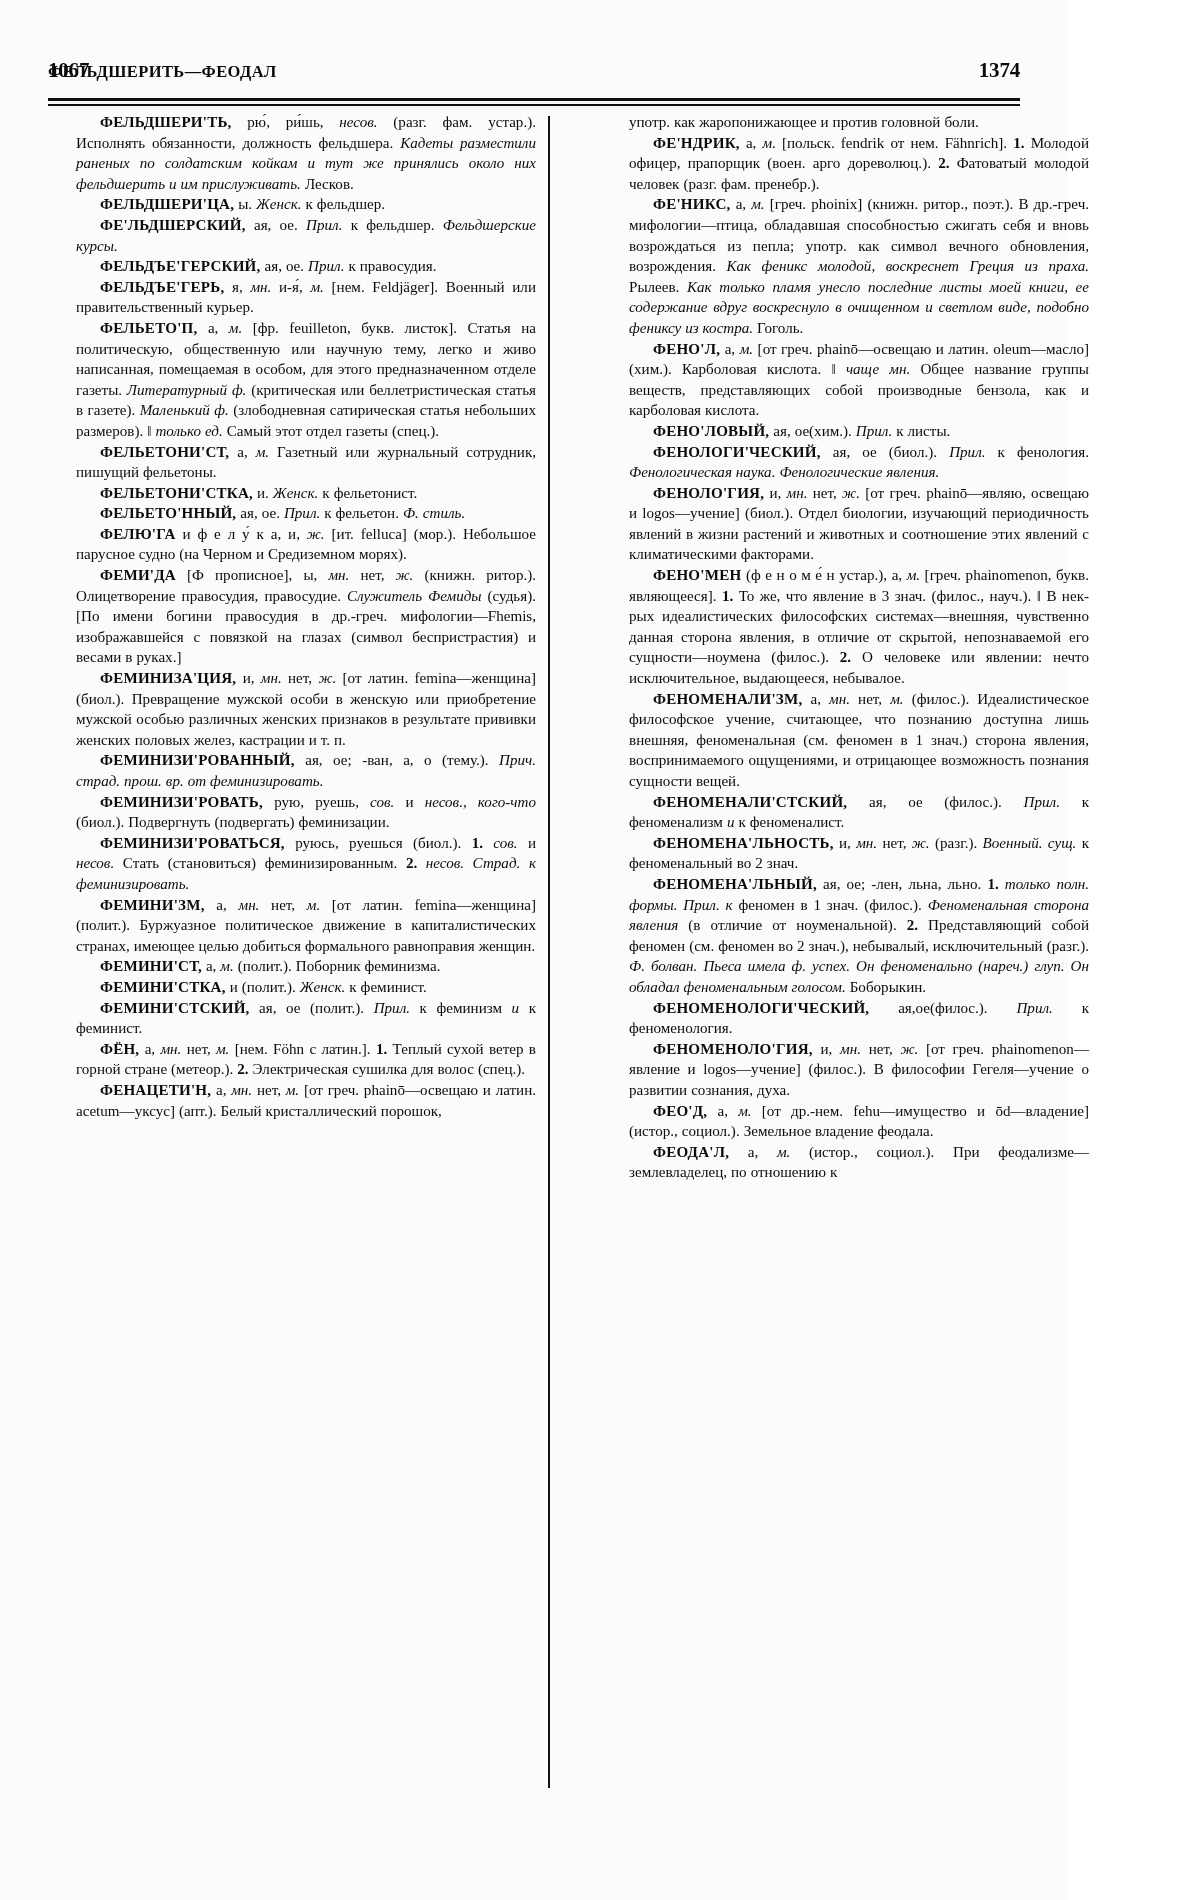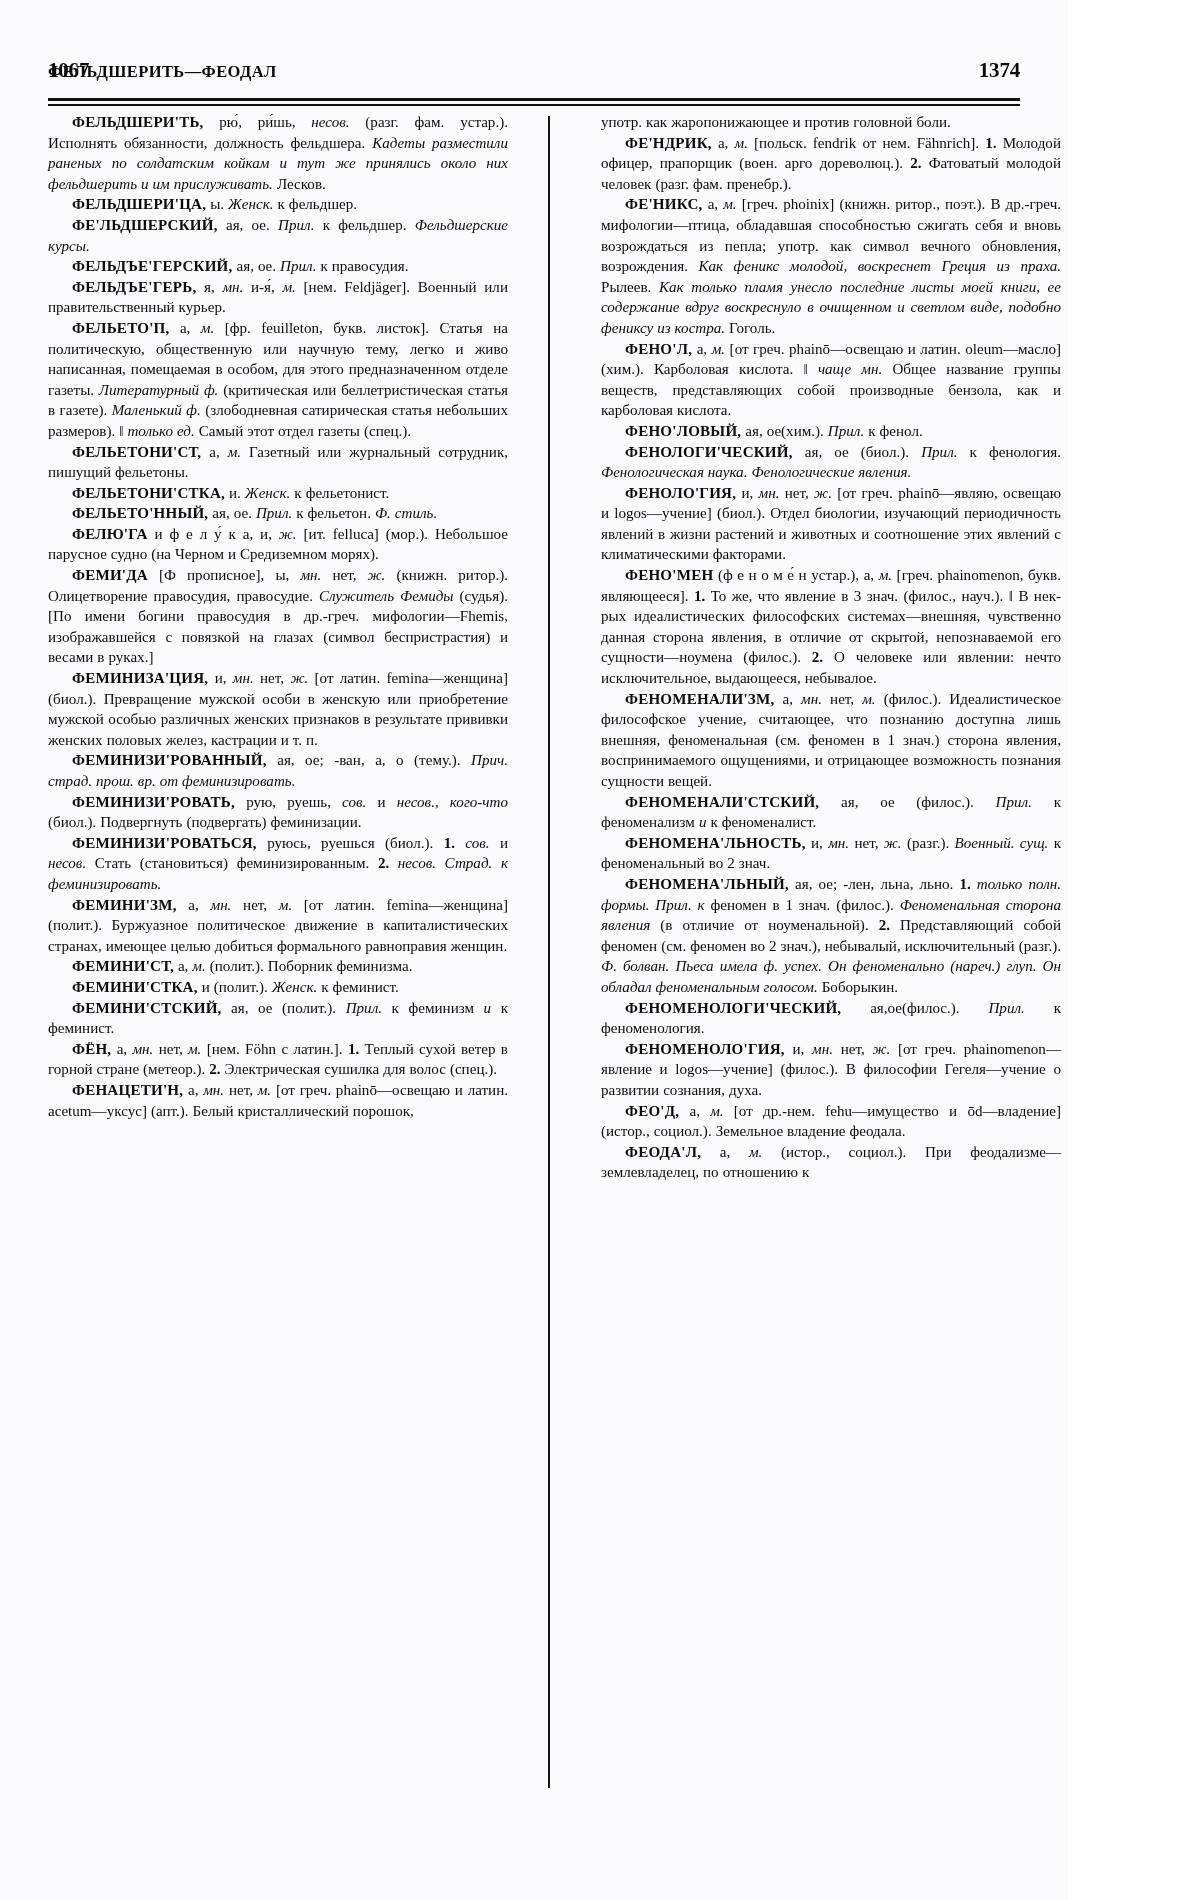--- a/index.html
+++ b/index.html
@@ -77,21 +77,21 @@
   }
   .col {
     width: 460px;
     font-size: 15.1px;
     line-height: 20.6px;
     text-align: justify;
     text-justify: inter-word;
     hyphens: manual;
     word-spacing: 0.2px;
   }
-  .col-left { margin-right: 93px; }
+  .col-left { margin-right: 93px; margin-left: 28px; }
   .gutter {
     position: absolute;
     left: 500px;
     top: 4px;
     bottom: 52px;
     width: 2px;
     background: #131313;
   }
   .entry {
     margin: 0;
@@ -144,21 +144,21 @@
         <p class="entry"><span class="hw">ФЕМИНИ'СТКА,</span><span> и (полит.). </span><span class="it">Женск.</span><span> к феминист.</span></p>
         <p class="entry"><span class="hw">ФЕМИНИ'СТСКИЙ,</span><span> ая, ое (полит.). </span><span class="it">Прил.</span><span> к феминизм </span><span class="it">и</span><span> к феминист.</span></p>
         <p class="entry"><span class="hw">ФЁН,</span><span> а, </span><span class="it">мн.</span><span> нет, </span><span class="it">м.</span><span> [нем. Föhn с латин.]. </span><span class="bd">1.</span><span> Теплый сухой ветер в горной стране (метеор.). </span><span class="bd">2.</span><span> Электрическая сушилка для волос (спец.).</span></p>
         <p class="entry"><span class="hw">ФЕНАЦЕТИ'Н,</span><span> а, </span><span class="it">мн.</span><span> нет, </span><span class="it">м.</span><span> [от греч. phainō—освещаю и латин. acetum—уксус] (апт.). Белый кристаллический порошок,</span></p>
       </div>
     <div class="col col-right" id="col-right">
         <p class="entry cont"><span>употр. как жаропонижающее и против головной боли.</span></p>
         <p class="entry"><span class="hw">ФЕ'НДРИК,</span><span> а, </span><span class="it">м.</span><span> [польск. fendrik от нем. Fähnrich]. </span><span class="bd">1.</span><span> Молодой офицер, прапорщик (воен. арго дореволюц.). </span><span class="bd">2.</span><span> Фатоватый молодой человек (разг. фам. пренебр.).</span></p>
         <p class="entry"><span class="hw">ФЕ'НИКС,</span><span> а, </span><span class="it">м.</span><span> [греч. phoinix] (книжн. ритор., поэт.). В др.-греч. мифологии—птица, обладавшая способностью сжигать себя и вновь возрождаться из пепла; употр. как символ вечного обновления, возрождения. </span><span class="it">Как феникс молодой, воскреснет Греция из праха.</span><span> Рылеев. </span><span class="it">Как только пламя унесло последние листы моей книги, ее содержание вдруг воскреснуло в очищенном и светлом виде, подобно фениксу из костра.</span><span> Гоголь.</span></p>
         <p class="entry"><span class="hw">ФЕНО'Л,</span><span> а, </span><span class="it">м.</span><span> [от греч. phainō—освещаю и латин. oleum—масло] (хим.). Карболовая кислота. </span><span>‖ </span><span class="it">чаще мн.</span><span> Общее название группы веществ, представляющих собой производные бензола, как и карболовая кислота.</span></p>
-        <p class="entry"><span class="hw">ФЕНО'ЛОВЫЙ,</span><span> ая, ое(хим.). </span><span class="it">Прил.</span><span> к фенол.</span></p>
+        <p class="entry"><span class="hw">ФЕНО'ЛОВЫЙ,</span><span> ая, ое(хим.). </span><span class="it">Прил.</span><span> к листы.</span></p>
         <p class="entry"><span class="hw">ФЕНОЛОГИ'ЧЕСКИЙ,</span><span> ая,  ое (биол.). </span><span class="it">Прил.</span><span> к фенология. </span><span class="it">Фенологическая наука. Фенологические явления.</span></p>
         <p class="entry"><span class="hw">ФЕНОЛО'ГИЯ,</span><span> и, </span><span class="it">мн.</span><span> нет, </span><span class="it">ж.</span><span> [от греч. phainō—являю, освещаю и logos—учение] (биол.). Отдел биологии, изучающий периодичность явлений в жизни растений и животных и соотношение этих явлений с климатическими факторами.</span></p>
         <p class="entry"><span class="hw">ФЕНО'МЕН</span><span> (ф е н о м е́ н устар.), а, </span><span class="it">м.</span><span> [греч. phainomenon, букв. являющееся]. </span><span class="bd">1.</span><span> То же, что явление в 3 знач. (филос., науч.). </span><span>‖ </span><span> В нек-рых идеалистических философских системах—внешняя, чувственно данная сторона явления, в отличие от скрытой, непознаваемой его сущности—ноумена (филос.). </span><span class="bd">2.</span><span> О человеке или явлении: нечто исключительное, выдающееся, небывалое.</span></p>
         <p class="entry"><span class="hw">ФЕНОМЕНАЛИ'ЗМ,</span><span> а, </span><span class="it">мн.</span><span> нет, </span><span class="it">м.</span><span> (филос.). Идеалистическое философское учение, считающее, что познанию доступна лишь внешняя, феноменальная (см. феномен в 1 знач.) сторона явления, воспринимаемого ощущениями, и отрицающее возможность познания сущности вещей.</span></p>
         <p class="entry"><span class="hw">ФЕНОМЕНАЛИ'СТСКИЙ,</span><span> ая, ое (филос.). </span><span class="it">Прил.</span><span> к феноменализм </span><span class="it">и</span><span> к феноменалист.</span></p>
         <p class="entry"><span class="hw">ФЕНОМЕНА'ЛЬНОСТЬ,</span><span> и, </span><span class="it">мн.</span><span> нет, </span><span class="it">ж.</span><span> (разг.). </span><span class="it">Военный. сущ.</span><span> к феноменальный во 2 знач.</span></p>
         <p class="entry"><span class="hw">ФЕНОМЕНА'ЛЬНЫЙ,</span><span> ая, ое; -лен, льна, льно. </span><span class="bd">1.</span><span class="it"> только полн. формы. Прил. к</span><span> феномен в 1 знач. (филос.). </span><span class="it">Феноменальная сторона явления</span><span> (в отличие от ноуменальной). </span><span class="bd">2.</span><span> Представляющий собой феномен (см. феномен во 2 знач.), небывалый, исключительный (разг.). </span><span class="it">Ф. болван. Пьеса имела ф. успех. Он феноменально (нареч.) глуп. Он обладал феноменальным голосом.</span><span> Боборыкин.</span></p>
         <p class="entry"><span class="hw">ФЕНОМЕНОЛОГИ'ЧЕСКИЙ,</span><span> ая,ое(филос.). </span><span class="it">Прил.</span><span> к феноменология.</span></p>
         <p class="entry"><span class="hw">ФЕНОМЕНОЛО'ГИЯ,</span><span> и, </span><span class="it">мн.</span><span> нет, </span><span class="it">ж.</span><span> [от греч. phainomenon—явление и logos—учение] (филос.). В философии Гегеля—учение о развитии сознания, духа.</span></p>
         <p class="entry"><span class="hw">ФЕО'Д,</span><span> а, </span><span class="it">м.</span><span> [от др.-нем. fehu—имущество и ōd—владение] (истор., социол.). Земельное владение феодала.</span></p>

